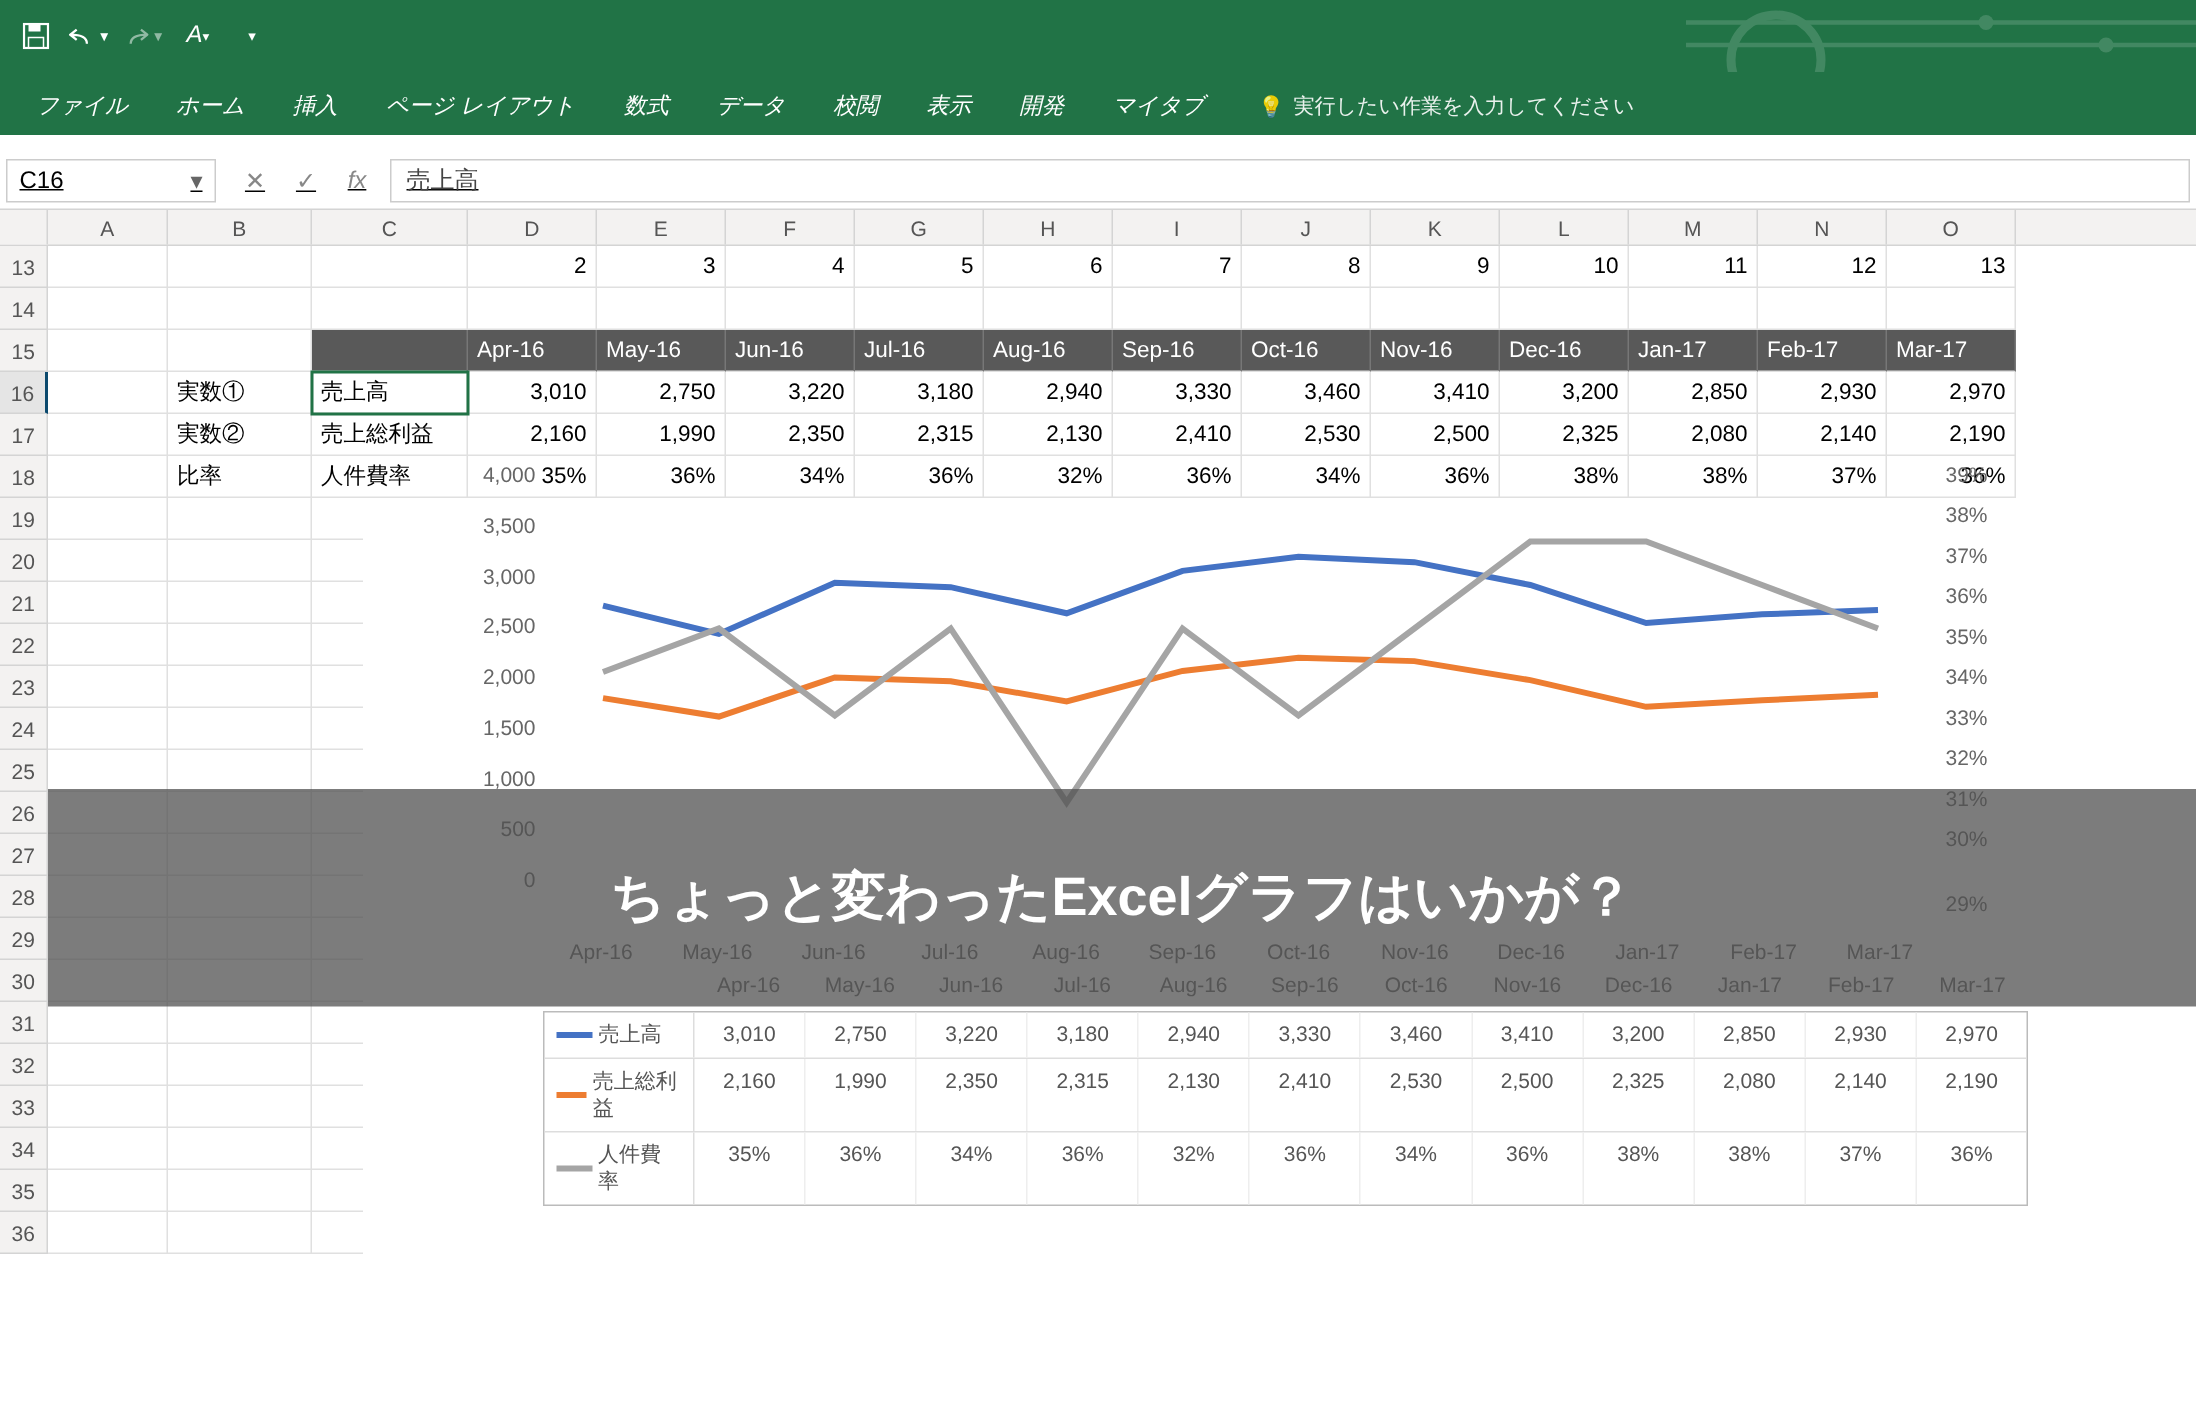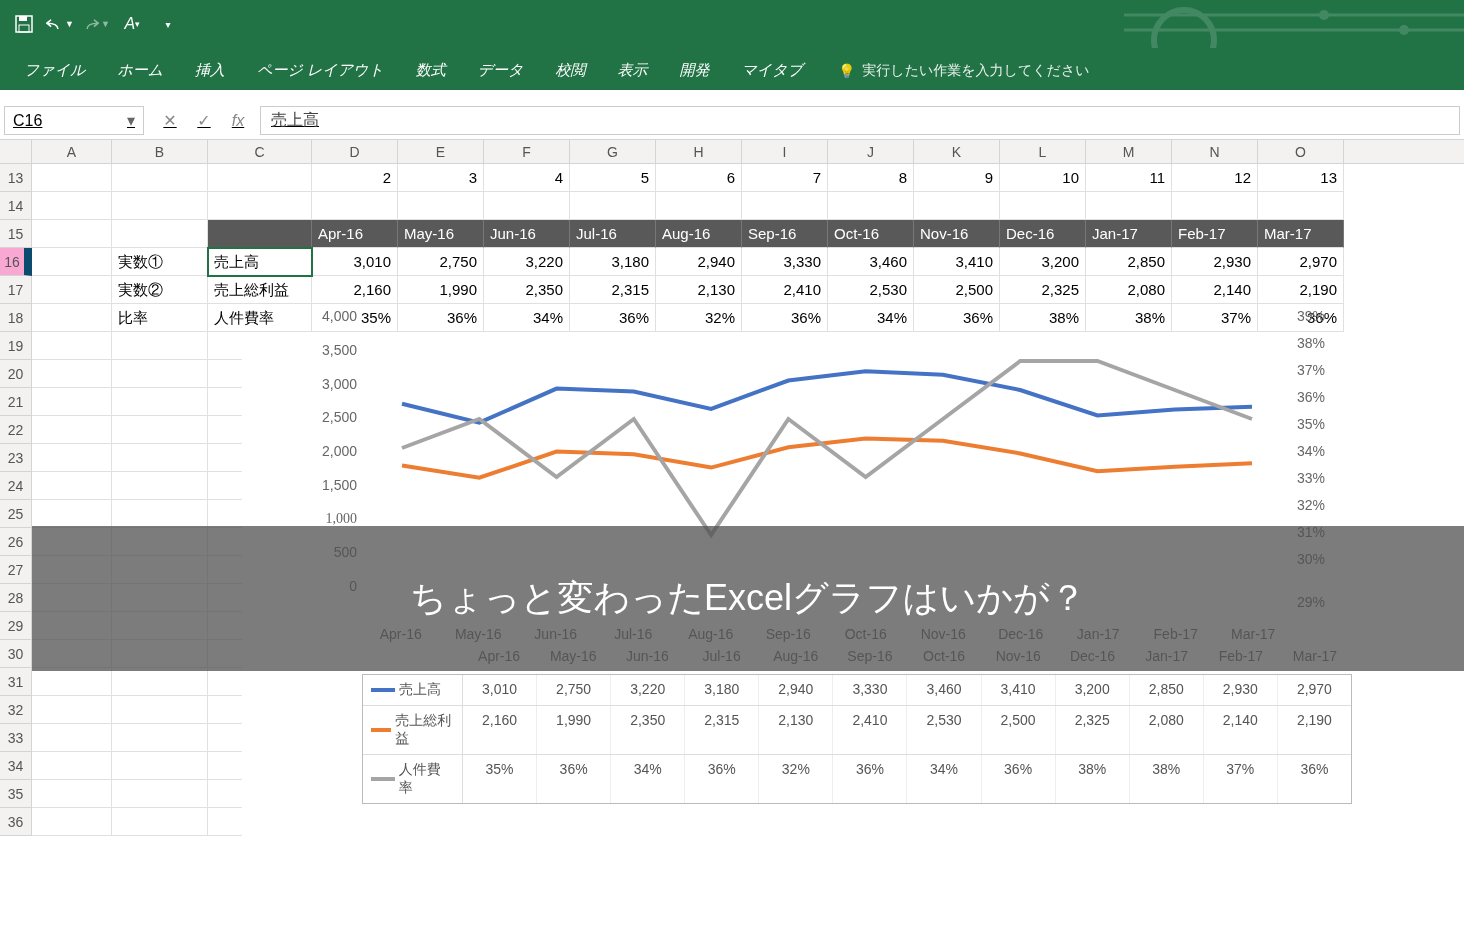--- a/index.html
+++ b/index.html
@@ -26,41 +26,41 @@
 .fbar { flex: 1; border: 1px solid #ccc; margin: 4px 4px 4px 0; display: flex; align-items: center; padding: 0 10px; font-size: 16px; color: #444; }
 
 
 .grid-wrap { position: relative; }
 .colhdr { display: flex; border-bottom: 1px solid #d4d4d4; background: #f3f2f1; height: 24px; }
 .corner { width: 32px; border-right: 1px solid #d4d4d4; background: #f3f2f1; }
 .ch { border-right: 1px solid #d4d4d4; text-align: center; line-height: 24px; color: #555; font-size: 14px; }
 .rows { display: flex; }
 .rowhdrs { width: 32px; }
 .rh { height: 28px; border-bottom: 1px solid #d4d4d4; border-right: 1px solid #d4d4d4; background: #f3f2f1; text-align: center; line-height: 28px; color: #555; font-size: 14px; }
-.rh.sel { background: #f9a8d4; border-right: 8px solid #0c4a6e; }
+.rh.sel { background: #e5e5e5; border-right: 2px solid #0c4a6e; }
 .cells { position: relative; flex: 1; }
 .crow { display: flex; height: 28px; }
 .cell { border-right: 1px solid #e0e0e0; border-bottom: 1px solid #e0e0e0; padding: 0 6px; line-height: 28px; font-size: 15px; overflow: hidden; white-space: nowrap; }
 .cell.r { text-align: right; }
 .cell.hdr { background: #595959; color: #fff; border-right: 1px solid #777; }
 .cell.sel { outline: 2px solid #217346; outline-offset: -1px; background: #fff; position: relative; }
 .cell .dd-cell { position: absolute; right: -18px; top: 4px; width: 18px; height: 20px; border: 1px solid #aaa; background: #f0f0f0; display: flex; align-items: center; justify-content: center; font-size: 9px; color: #555; }
 
 
 .chart-box { position: absolute; left: 210px; top: 168px; width: 1130px; height: 620px; background: #fff; }
 .chart-plot { position: relative; height: 310px; margin: 0 80px 0 120px; }
 .yaxis-l { position: absolute; left: -60px; top: 0; bottom: 20px; width: 55px; }
 .yaxis-r { position: absolute; right: -50px; top: 0; bottom: 20px; width: 45px; }
 .ytick { position: absolute; right: 0; font-size: 14px; color: #666; transform: translateY(-50%); }
 .xaxis { position: absolute; left: 0; right: 0; bottom: 0; display: flex; }
 .xtick { flex: 1; text-align: center; font-size: 14px; color: #666; }
 svg.lines { position: absolute; left: 0; top: 0; right: 0; bottom: 20px; width: 100%; height: calc(100% - 20px); }
 
 
-.banner { position: absolute; left: 0; right: 0; top: 362px; height: 145px; background: rgba(80,80,80,0.75); display: flex; align-items: center; justify-content: center; color: #fff; font-size: 36px; font-weight: normal; z-index: 5; }
+.banner { position: absolute; left: 0; right: 0; top: 362px; height: 145px; background: rgba(80,80,80,0.75); display: flex; align-items: center; justify-content: center; color: #fff; font-size: 36px; font-weight: bold; z-index: 5; }
 
 
 .dtable { margin: 10px 20px 0 120px; border: 1px solid #bbb; font-size: 14px; color: #555; }
 .dtrow { display: flex; border-bottom: 1px solid #ddd; }
 .dtrow:last-child { border-bottom: none; }
 .dth { width: 100px; padding: 6px 8px; border-right: 1px solid #ddd; display: flex; align-items: center; gap: 4px; }
 .dtd { flex: 1; text-align: center; padding: 6px 4px; border-right: 1px solid #eee; }
 .dtd:last-child { border-right: none; }
 .lsw { width: 24px; height: 4px; display: inline-block; }
 
@@ -593,21 +593,21 @@
           <div class="cell colw-L"></div>
           <div class="cell colw-M"></div>
           <div class="cell colw-N"></div>
           <div class="cell colw-O"></div>
         </div>
         <div class="chart-box">
         <div class="chart-plot">
           <div class="yaxis-l" id="yaxl">
               <div class="ytick" style="bottom: 20px; top: auto;">0</div>
               <div class="ytick" style="bottom: 53.75px; top: auto;">500</div>
-              <div class="ytick" style="bottom: 87.5px; top: auto; font-family: Liberation Serif, serif;">1,000</div>
+              <div class="ytick" style="bottom: 87.5px; top: auto;">1,000</div>
               <div class="ytick" style="bottom: 121.25px; top: auto;">1,500</div>
               <div class="ytick" style="bottom: 155px; top: auto;">2,000</div>
               <div class="ytick" style="bottom: 188.75px; top: auto;">2,500</div>
               <div class="ytick" style="bottom: 222.5px; top: auto; margin-top: 36px;">3,000</div>
               <div class="ytick" style="bottom: 256.25px; top: auto;">3,500</div>
               <div class="ytick" style="bottom: 290px; top: auto;">4,000</div>
             </div>
           <div class="yaxis-r" id="yaxr">
               <div class="ytick" style="left: 0px; bottom: 4px; top: auto;">29%</div>
               <div class="ytick" style="left: 0px; bottom: 47px; top: auto;">30%</div>

